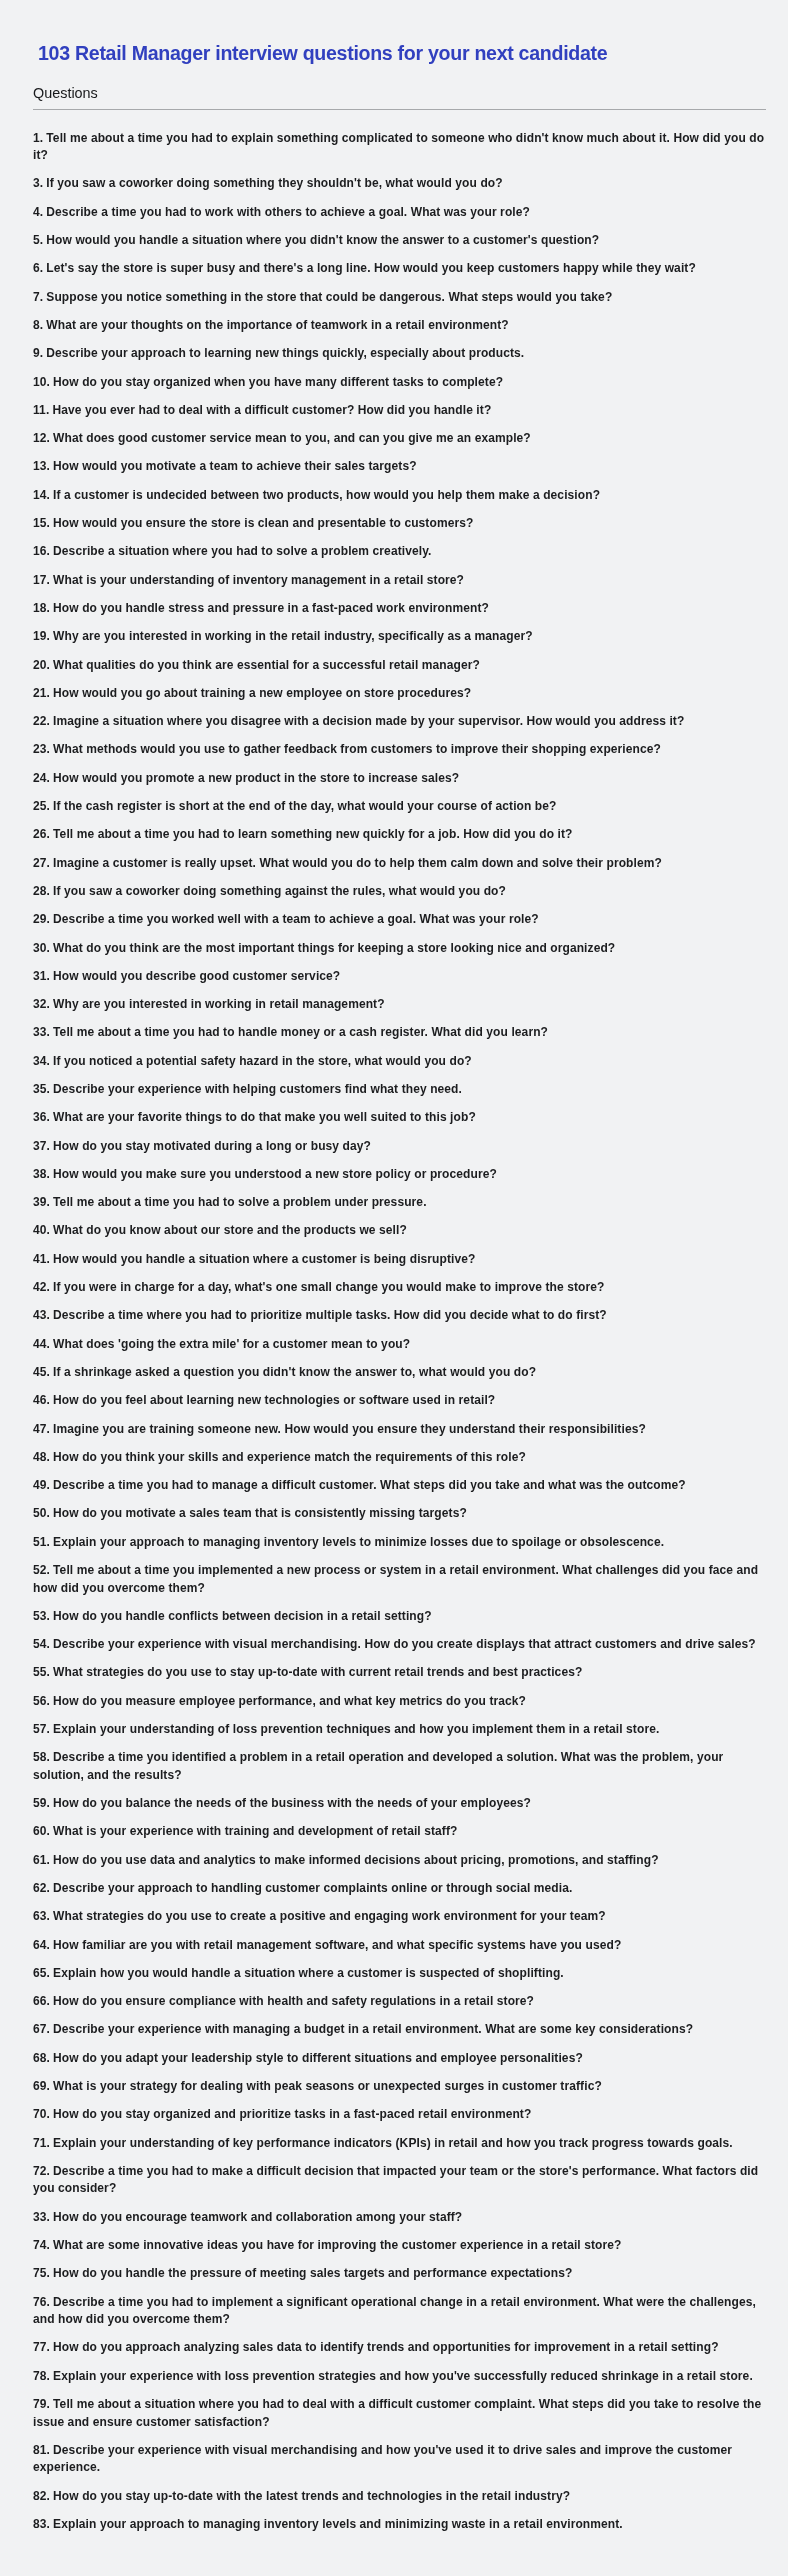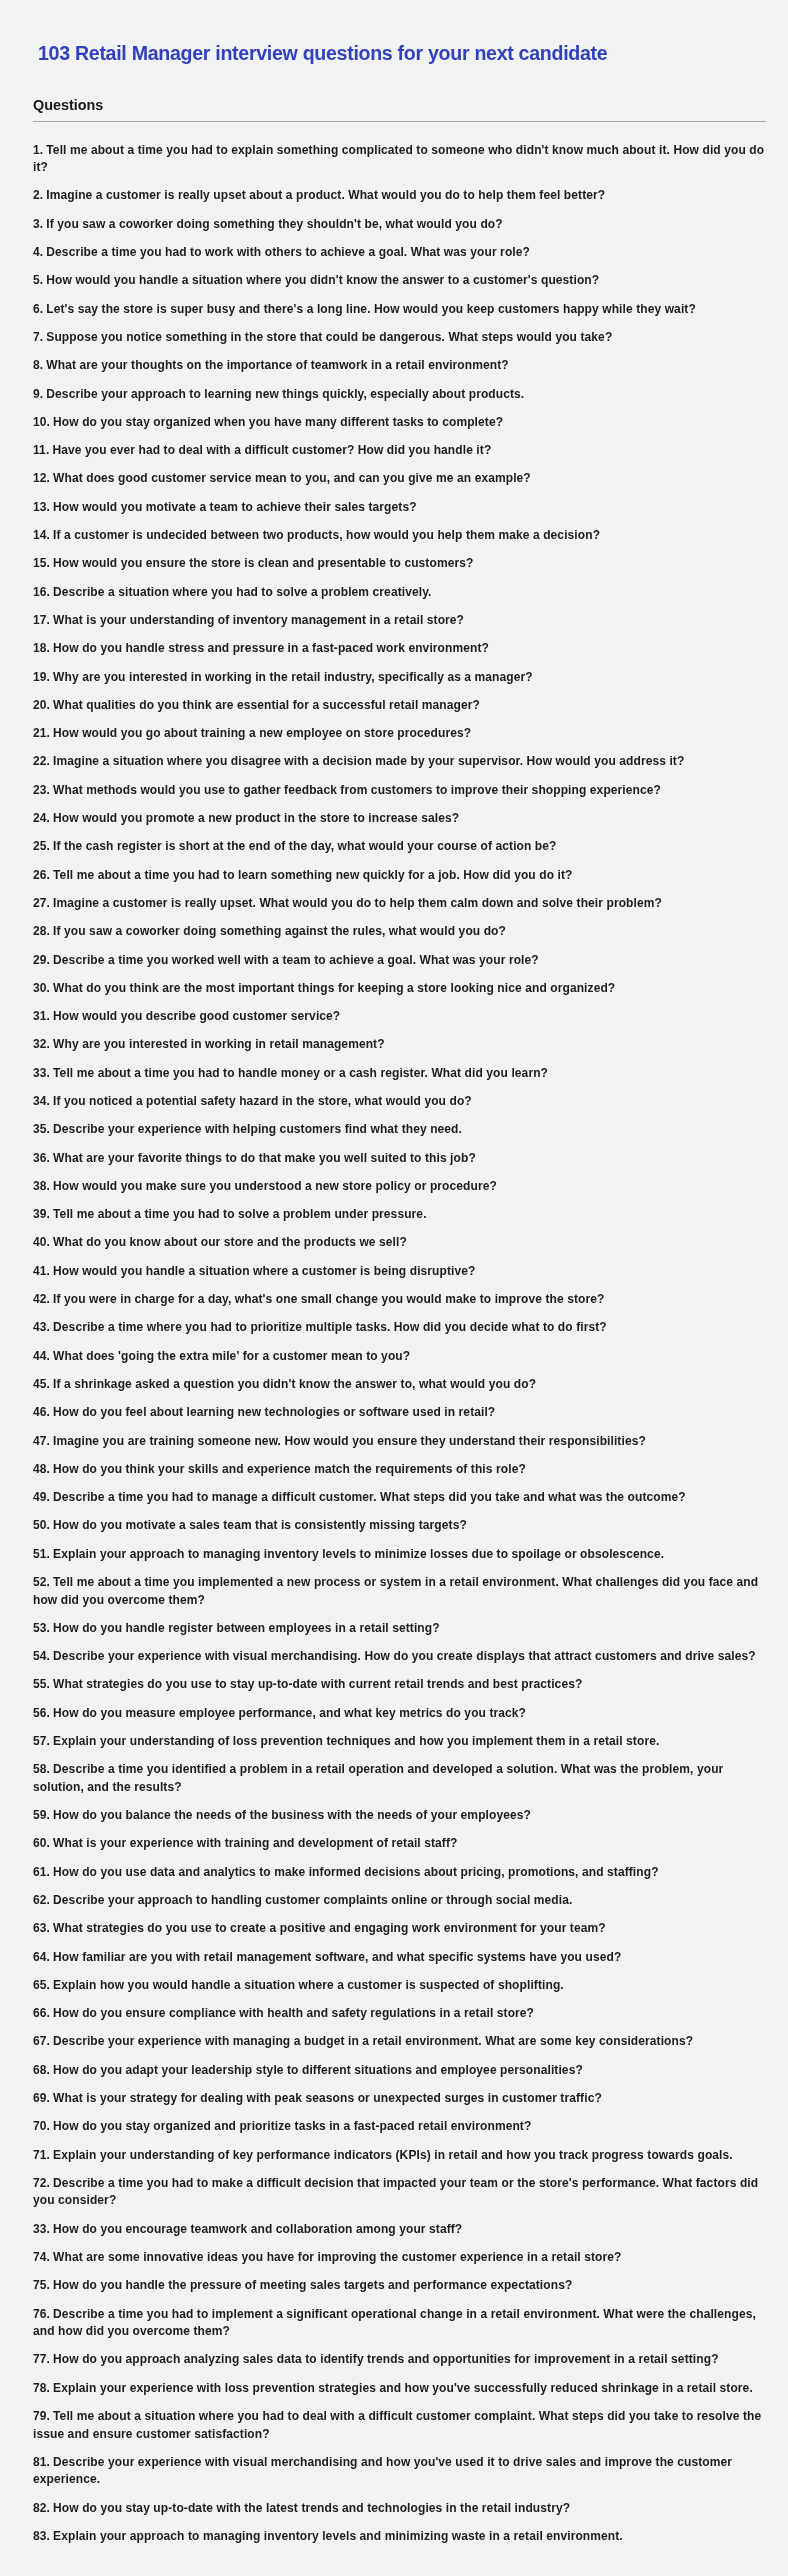--- a/index.html
+++ b/index.html
@@ -18,24 +18,24 @@
   }
   .page-title {
     margin: 5px;
     font-size: 19.6px;
     line-height: 23px;
     font-weight: 700;
     letter-spacing: -0.3px;
     color: #3140bf;
   }
   .section-heading {
-    margin: 32px 0 0 0;
+    margin: 20px 0 0 0;
     font-size: 14.4px;
     line-height: 16.5px;
-    font-weight: 700;
+    font-weight: 400;
     color: #17181a;
   }
   .section-divider {
     border: none;
     border-top: 1px solid #a7a9ab;
     margin: 7.2px 0 0 0;
     width: 100%;
   }
   .question-list {
     margin-top: 20px;
@@ -61,21 +61,20 @@
   <h1 class="page-title">103 Retail Manager interview questions for your next candidate</h1>
 
   <h2 class="section-heading">Questions</h2>
 
   <hr class="section-divider">
 
   <div class="question-list">
 
       <div class="q"><span class="q-num">1.</span><span class="q-text">Tell me about a time you had to explain something complicated to someone who didn't know much about it. How did you do it?</span></div>
 
-      <div class="q"><span class="q-num">2.</span><span class="q-text">Imagine a customer is really upset about a product. What would you do to help them feel better?</span></div>
 
       <div class="q"><span class="q-num">3.</span><span class="q-text">If you saw a coworker doing something they shouldn't be, what would you do?</span></div>
 
       <div class="q"><span class="q-num">4.</span><span class="q-text">Describe a time you had to work with others to achieve a goal. What was your role?</span></div>
 
       <div class="q"><span class="q-num">5.</span><span class="q-text">How would you handle a situation where you didn't know the answer to a customer's question?</span></div>
 
       <div class="q"><span class="q-num">6.</span><span class="q-text">Let's say the store is super busy and there's a long line. How would you keep customers happy while they wait?</span></div>
 
       <div class="q"><span class="q-num">7.</span><span class="q-text">Suppose you notice something in the store that could be dangerous. What steps would you take?</span></div>
@@ -131,20 +130,21 @@
       <div class="q"><span class="q-num">32.</span><span class="q-text">Why are you interested in working in retail management?</span></div>
 
       <div class="q"><span class="q-num">33.</span><span class="q-text">Tell me about a time you had to handle money or a cash register. What did you learn?</span></div>
 
       <div class="q"><span class="q-num">34.</span><span class="q-text">If you noticed a potential safety hazard in the store, what would you do?</span></div>
 
       <div class="q"><span class="q-num">35.</span><span class="q-text">Describe your experience with helping customers find what they need.</span></div>
 
       <div class="q"><span class="q-num">36.</span><span class="q-text">What are your favorite things to do that make you well suited to this job?</span></div>
 
+      <div class="q"><span class="q-num">37.</span><span class="q-text">How do you stay motivated during a long or busy day?</span></div>
 
       <div class="q"><span class="q-num">38.</span><span class="q-text">How would you make sure you understood a new store policy or procedure?</span></div>
 
       <div class="q"><span class="q-num">39.</span><span class="q-text">Tell me about a time you had to solve a problem under pressure.</span></div>
 
       <div class="q"><span class="q-num">40.</span><span class="q-text">What do you know about our store and the products we sell?</span></div>
 
       <div class="q"><span class="q-num">41.</span><span class="q-text">How would you handle a situation where a customer is being disruptive?</span></div>
 
       <div class="q"><span class="q-num">42.</span><span class="q-text">If you were in charge for a day, what's one small change you would make to improve the store?</span></div>
@@ -162,21 +162,21 @@
       <div class="q"><span class="q-num">48.</span><span class="q-text">How do you think your skills and experience match the requirements of this role?</span></div>
 
       <div class="q"><span class="q-num">49.</span><span class="q-text">Describe a time you had to manage a difficult customer. What steps did you take and what was the outcome?</span></div>
 
       <div class="q"><span class="q-num">50.</span><span class="q-text">How do you motivate a sales team that is consistently missing targets?</span></div>
 
       <div class="q"><span class="q-num">51.</span><span class="q-text">Explain your approach to managing inventory levels to minimize losses due to spoilage or obsolescence.</span></div>
 
       <div class="q"><span class="q-num">52.</span><span class="q-text">Tell me about a time you implemented a new process or system in a retail environment. What challenges did you face and how did you overcome them?</span></div>
 
-      <div class="q"><span class="q-num">53.</span><span class="q-text">How do you handle register between employees in a retail setting?</span></div>
+      <div class="q"><span class="q-num">53.</span><span class="q-text">How do you handle conflicts between decision in a retail setting?</span></div>
 
       <div class="q"><span class="q-num">54.</span><span class="q-text">Describe your experience with visual merchandising. How do you create displays that attract customers and drive sales?</span></div>
 
       <div class="q"><span class="q-num">55.</span><span class="q-text">What strategies do you use to stay up-to-date with current retail trends and best practices?</span></div>
 
       <div class="q"><span class="q-num">56.</span><span class="q-text">How do you measure employee performance, and what key metrics do you track?</span></div>
 
       <div class="q"><span class="q-num">57.</span><span class="q-text">Explain your understanding of loss prevention techniques and how you implement them in a retail store.</span></div>
 
       <div class="q"><span class="q-num">58.</span><span class="q-text">Describe a time you identified a problem in a retail operation and developed a solution. What was the problem, your solution, and the results?</span></div>

